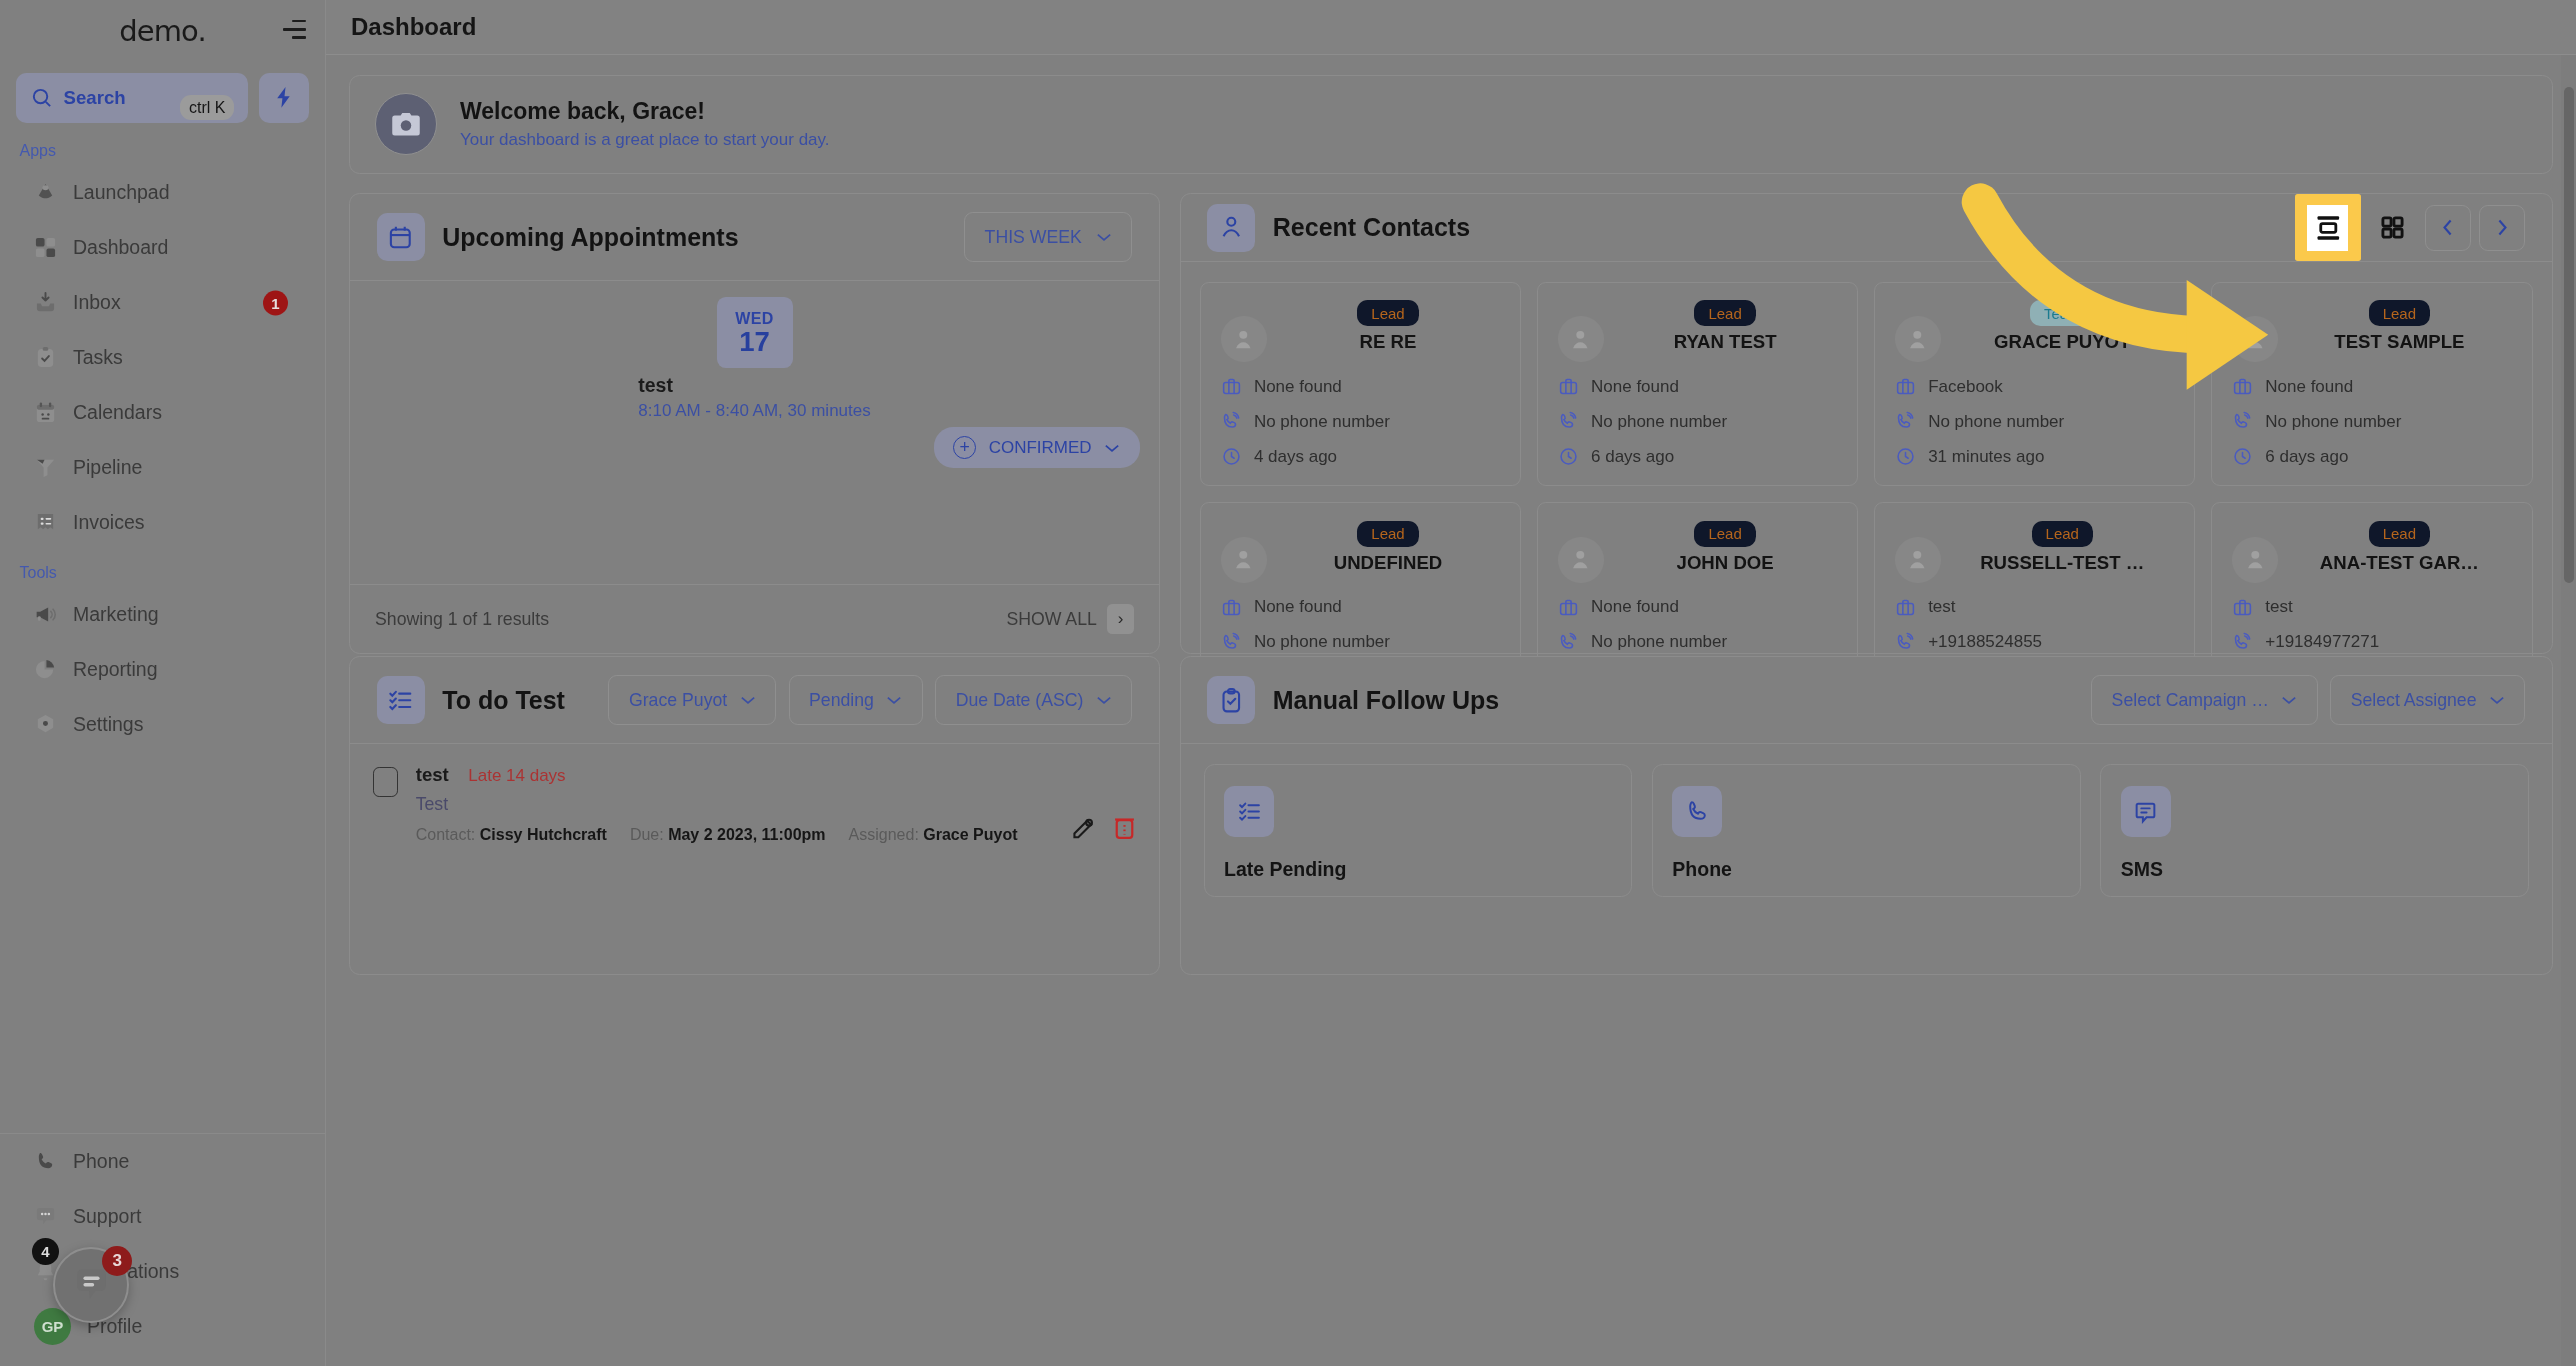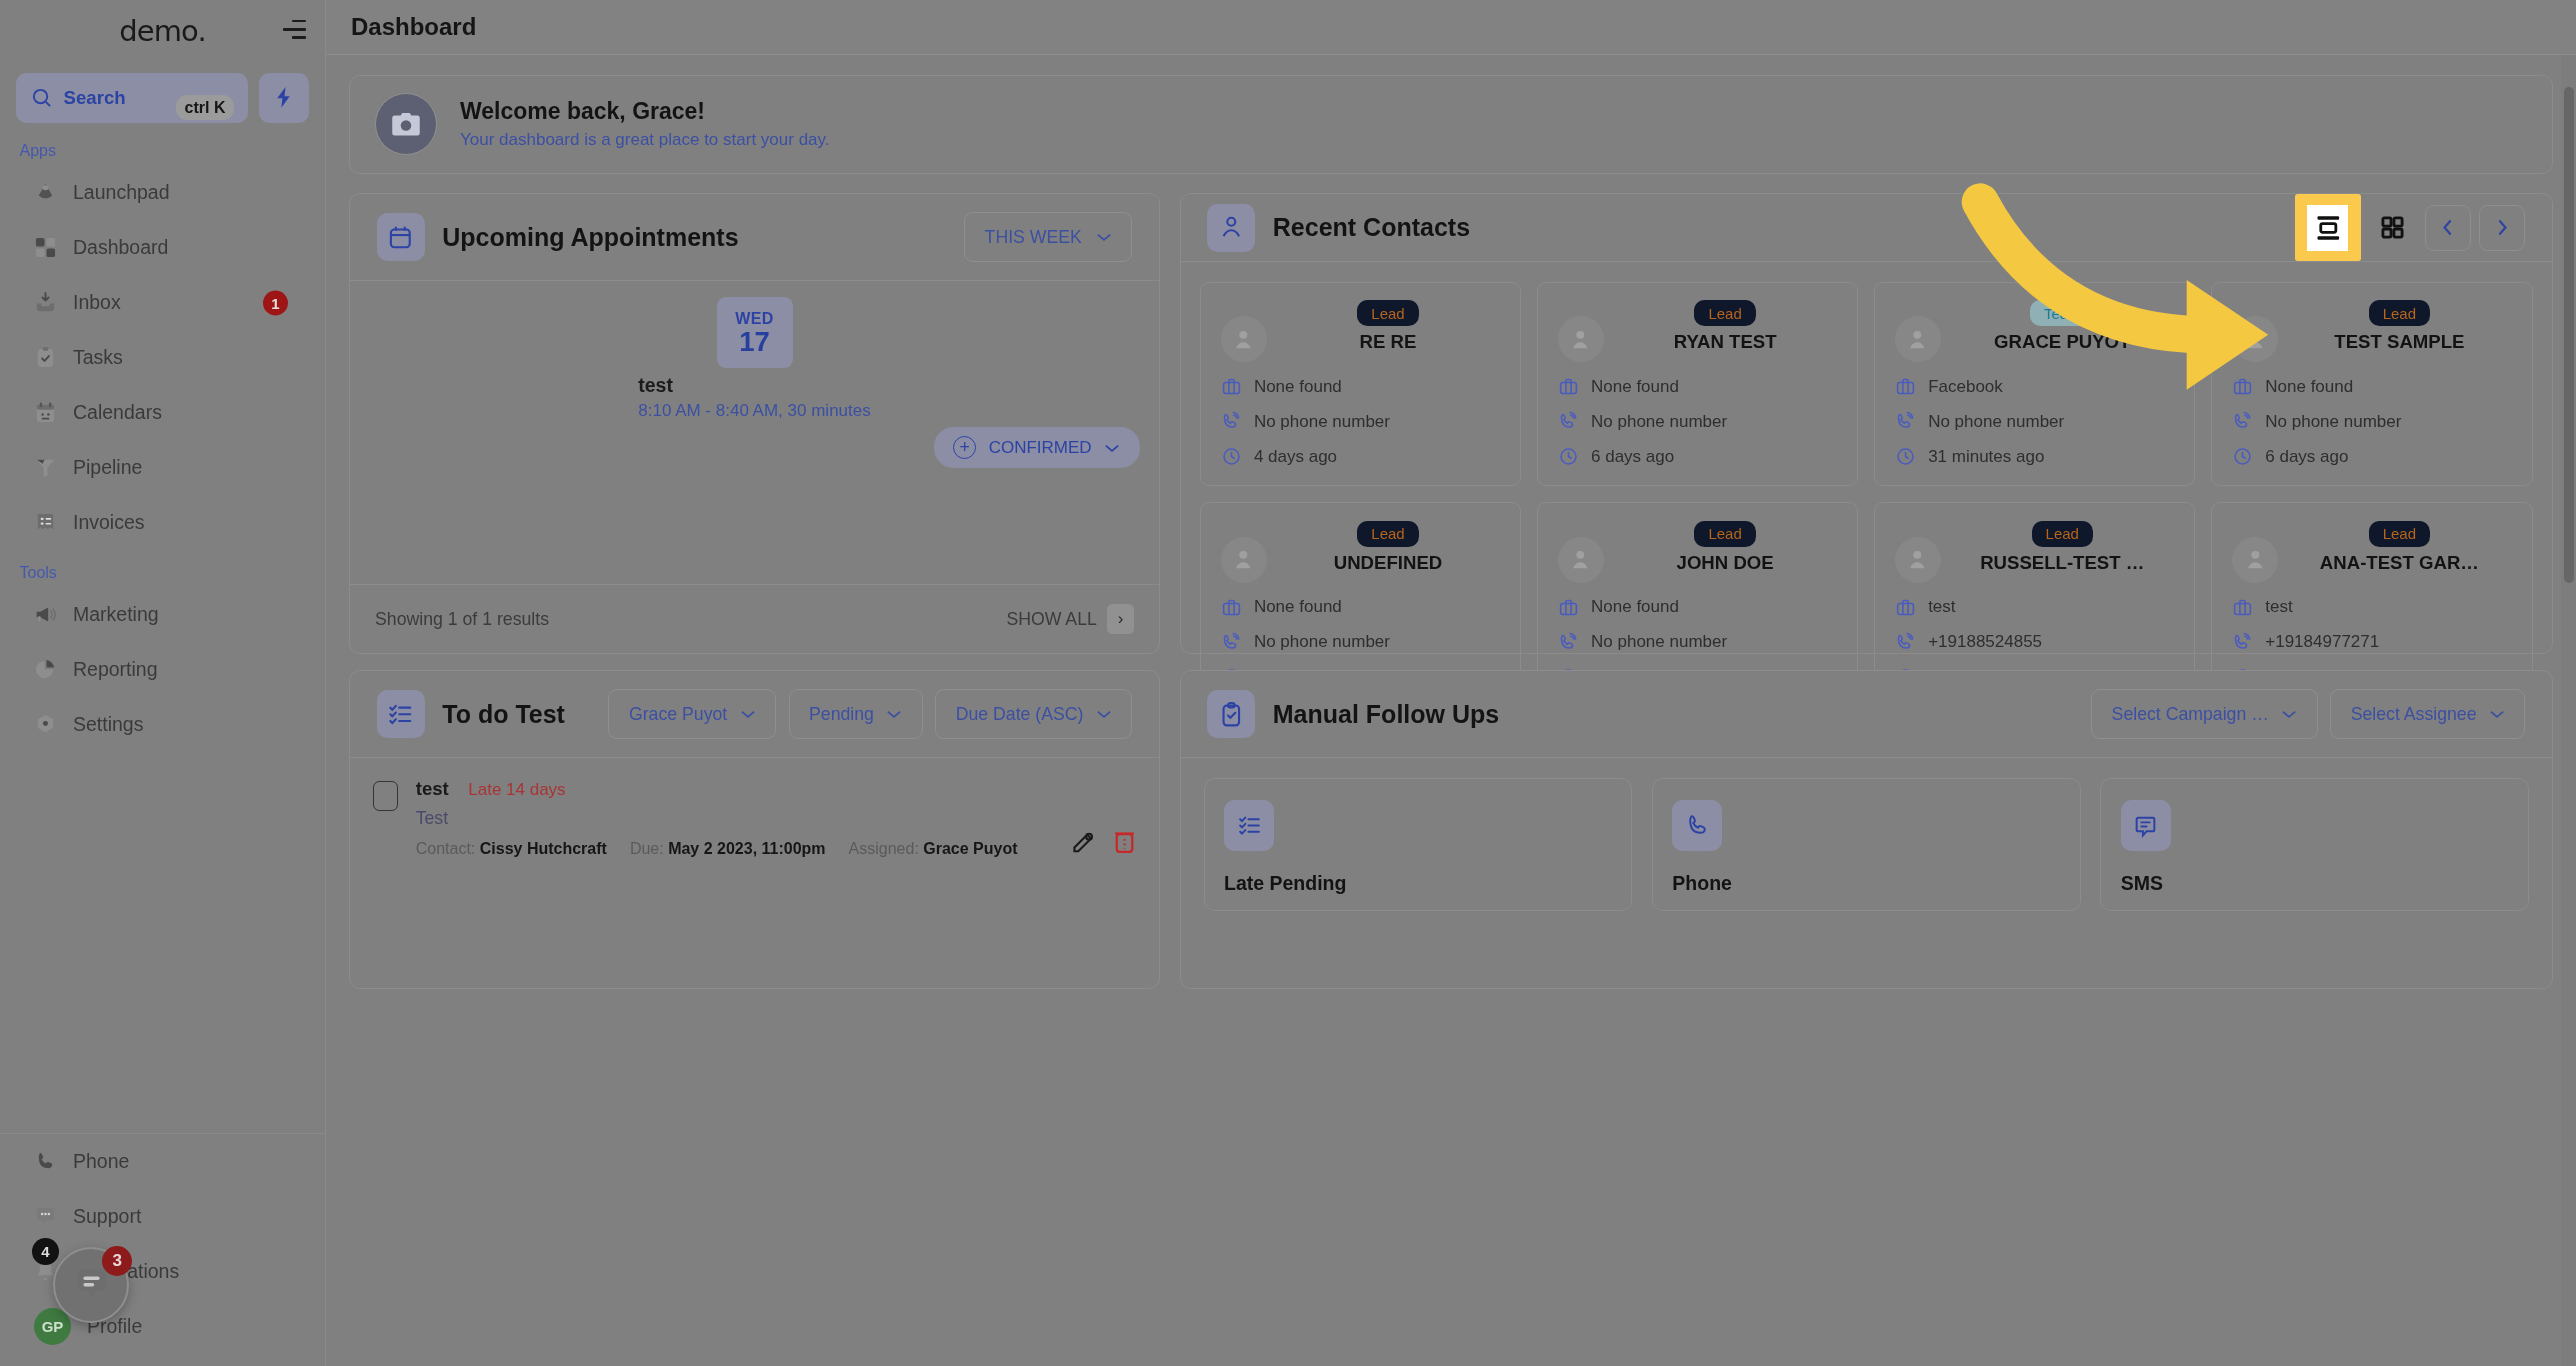--- a/index.html
+++ b/index.html
@@ -46,21 +46,21 @@
   .collapse-icon i:nth-child(3){ width:14px; }
 
   .search-row { display:flex; gap:10.6px; padding: 10.6px 16px 5.3px 16px; }
   .search-box {
     flex: 1; height: 50px; border-radius: 10.6px;
     background: #8b8ea4; display:flex; align-items:center; padding: 0 14px; gap: 10.6px;
   }
   .search-label { color:#2c43a4; font-weight:700; font-size:18.6px; }
   .kbd {
     margin-left:auto; background:#9b9b9b; color:#161616; font-size:16px;
-    padding: 3.5px 8.9px; border-radius:11px; font-weight:700;margin-top:20px;
+    padding: 3.5px 8.9px; border-radius:11px; font-weight:400;margin-top:20px;
   }
   .bolt-box {
     width:50px; height:50px; border-radius:10.6px; background:#8b8ea4;
     display:flex; align-items:center; justify-content:center;
   }
 
   .nav-group-label {
     color:#4459ae; font-size:16px; padding: 14px 0 5.3px 19.5px; font-weight:400;
   }
   .nav-item {
@@ -125,21 +125,21 @@
     height: 99px; display:flex; align-items:center; gap:23px; padding: 0 25px;
     margin-bottom: 19.5px;
   }
   .welcome-avatar {
     width:62px; height:62px; border-radius:50%; background:#5d6073;
     display:flex; align-items:center; justify-content:center; border:1.8px solid #909090;
   }
   .welcome h2 { font-size:23px; color:#131313; font-weight:700; margin-bottom:4.4px; }
   .welcome p { font-size:17px; color:#3b4fa3; }
 
-  .row2 { display:flex; gap:19.5px; margin-bottom:16px; }
+  .row2 { display:flex; gap:19.5px; margin-bottom:2px; }
 
   
   .appts { width: 811px; display:flex; flex-direction:column; }
   .panel-head {
     height: 87px; display:flex; align-items:center; padding: 0 26.6px;
     border-bottom:0.9px solid #8c8c8c; gap:17.7px;
   }
   .panel-icon {
     width:48px; height:48px; border-radius:10.6px; background:#8b8ea4;
     display:flex; align-items:center; justify-content:center;

